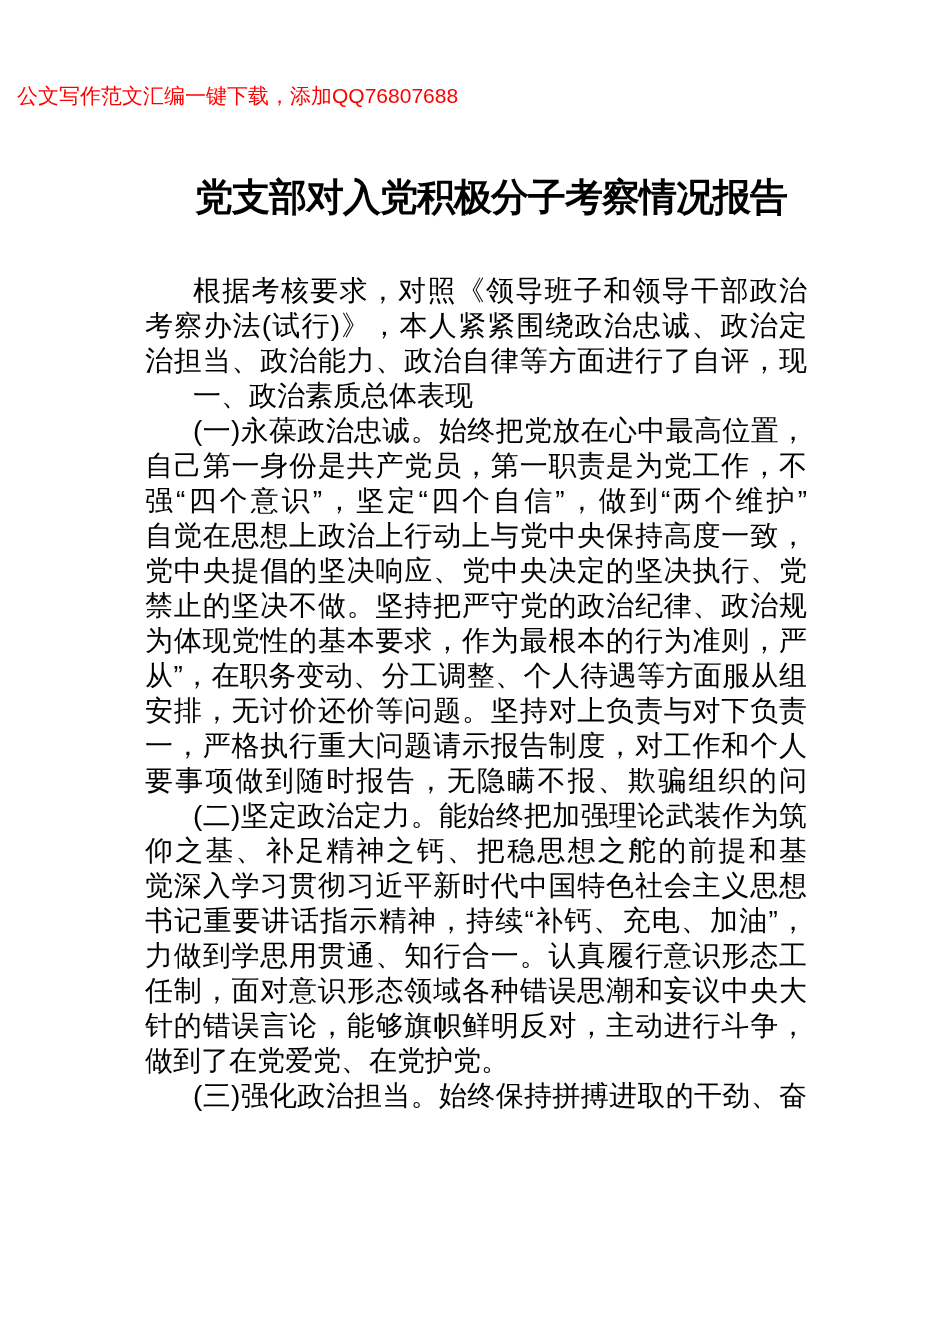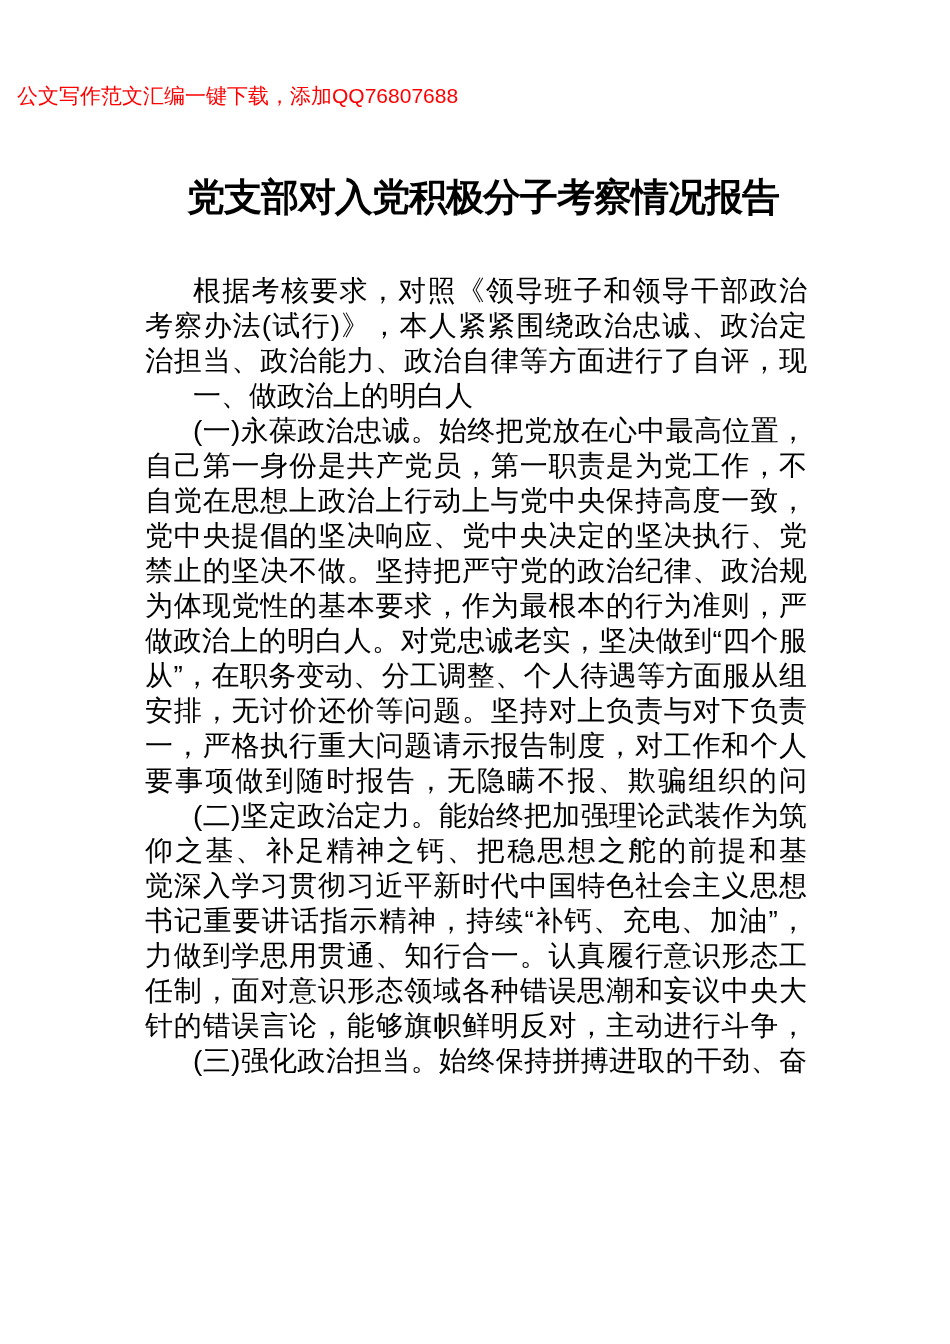--- a/index.html
+++ b/index.html
@@ -24,21 +24,21 @@
   .notice-text { position: relative; left: 17px; }
   .doc-title {
     position: absolute;
     top: 172px; left: 0; width: 100%;
     margin: 0;
     text-align: center;
     font-size: 38px; line-height: 50px;
     font-weight: bold;
     letter-spacing: -1px;
   }
-  .doc-title-inner { position: relative; left: 8px; }
+  .doc-title-inner { position: relative; left: 16px; }
   .content {
     position: absolute;
     top: 273px; left: 145px; width: 662px;
   }
   .para { margin: 0; padding: 0; }
   .line {
     font-size: 28px;
     line-height: 35px;
     height: 35px;
     overflow: hidden;
@@ -60,42 +60,43 @@
     <span class="doc-title-inner">党支部对入党积极分子考察情况报告</span>
   </h1>
 
   <div class="content">
       <div class="para">
         <div class="line first stretch">根据考核要求，对照《领导班子和领导干部政治索质</div>
         <div class="line stretch">考察办法(试行)》，本人紧紧围绕政治忠诚、政治定力、政</div>
         <div class="line stretch">治担当、政治能力、政治自律等方面进行了自评，现将自</div>
       </div>
       <div class="para">
-        <div class="line first">一、做政治上的明白人</div>
+        <div class="line first">一、政治素质总体表现</div>
       </div>
       <div class="para">
         <div class="line first stretch">(一)永葆政治忠诚。始终把党放在心中最高位置，牢记</div>
         <div class="line stretch">自己第一身份是共产党员，第一职责是为党工作，不断增</div>
+        <div class="line stretch">强“四个意识”，坚定“四个自信”，做到“两个维护”</div>
         <div class="line stretch">自觉在思想上政治上行动上与党中央保持高度一致，做到</div>
         <div class="line stretch">党中央提倡的坚决响应、党中央决定的坚决执行、党中央</div>
         <div class="line stretch">禁止的坚决不做。坚持把严守党的政治纪律、政治规矩作</div>
         <div class="line stretch">为体现党性的基本要求，作为最根本的行为准则，严格按</div>
-        <div class="line stretch">做政治上的明白人。对党忠诚老实，坚决做到“四个服</div>
         <div class="line stretch">从”，在职务变动、分工调整、个人待遇等方面服从组织</div>
         <div class="line stretch">安排，无讨价还价等问题。坚持对上负责与对下负责相统</div>
         <div class="line stretch">一，严格执行重大问题请示报告制度，对工作和个人的重</div>
         <div class="line">要事项做到随时报告，无隐瞒不报、欺骗组织的问题。</div>
       </div>
       <div class="para">
         <div class="line first stretch">(二)坚定政治定力。能始终把加强理论武装作为筑牢信</div>
         <div class="line stretch">仰之基、补足精神之钙、把稳思想之舵的前提和基础，自</div>
         <div class="line stretch">觉深入学习贯彻习近平新时代中国特色社会主义思想和总</div>
         <div class="line stretch">书记重要讲话指示精神，持续“补钙、充电、加油”，努</div>
         <div class="line stretch">力做到学思用贯通、知行合一。认真履行意识形态工作责</div>
         <div class="line stretch">任制，面对意识形态领域各种错误思潮和妄议中央大政方</div>
         <div class="line stretch">针的错误言论，能够旗帜鲜明反对，主动进行斗争，始终</div>
+        <div class="line">做到了在党爱党、在党护党。</div>
       </div>
       <div class="para">
         <div class="line first stretch">(三)强化政治担当。始终保持拼搏进取的干劲、奋发向</div>
       </div>
     </div>
 
 </div>
 
 </body></html>

